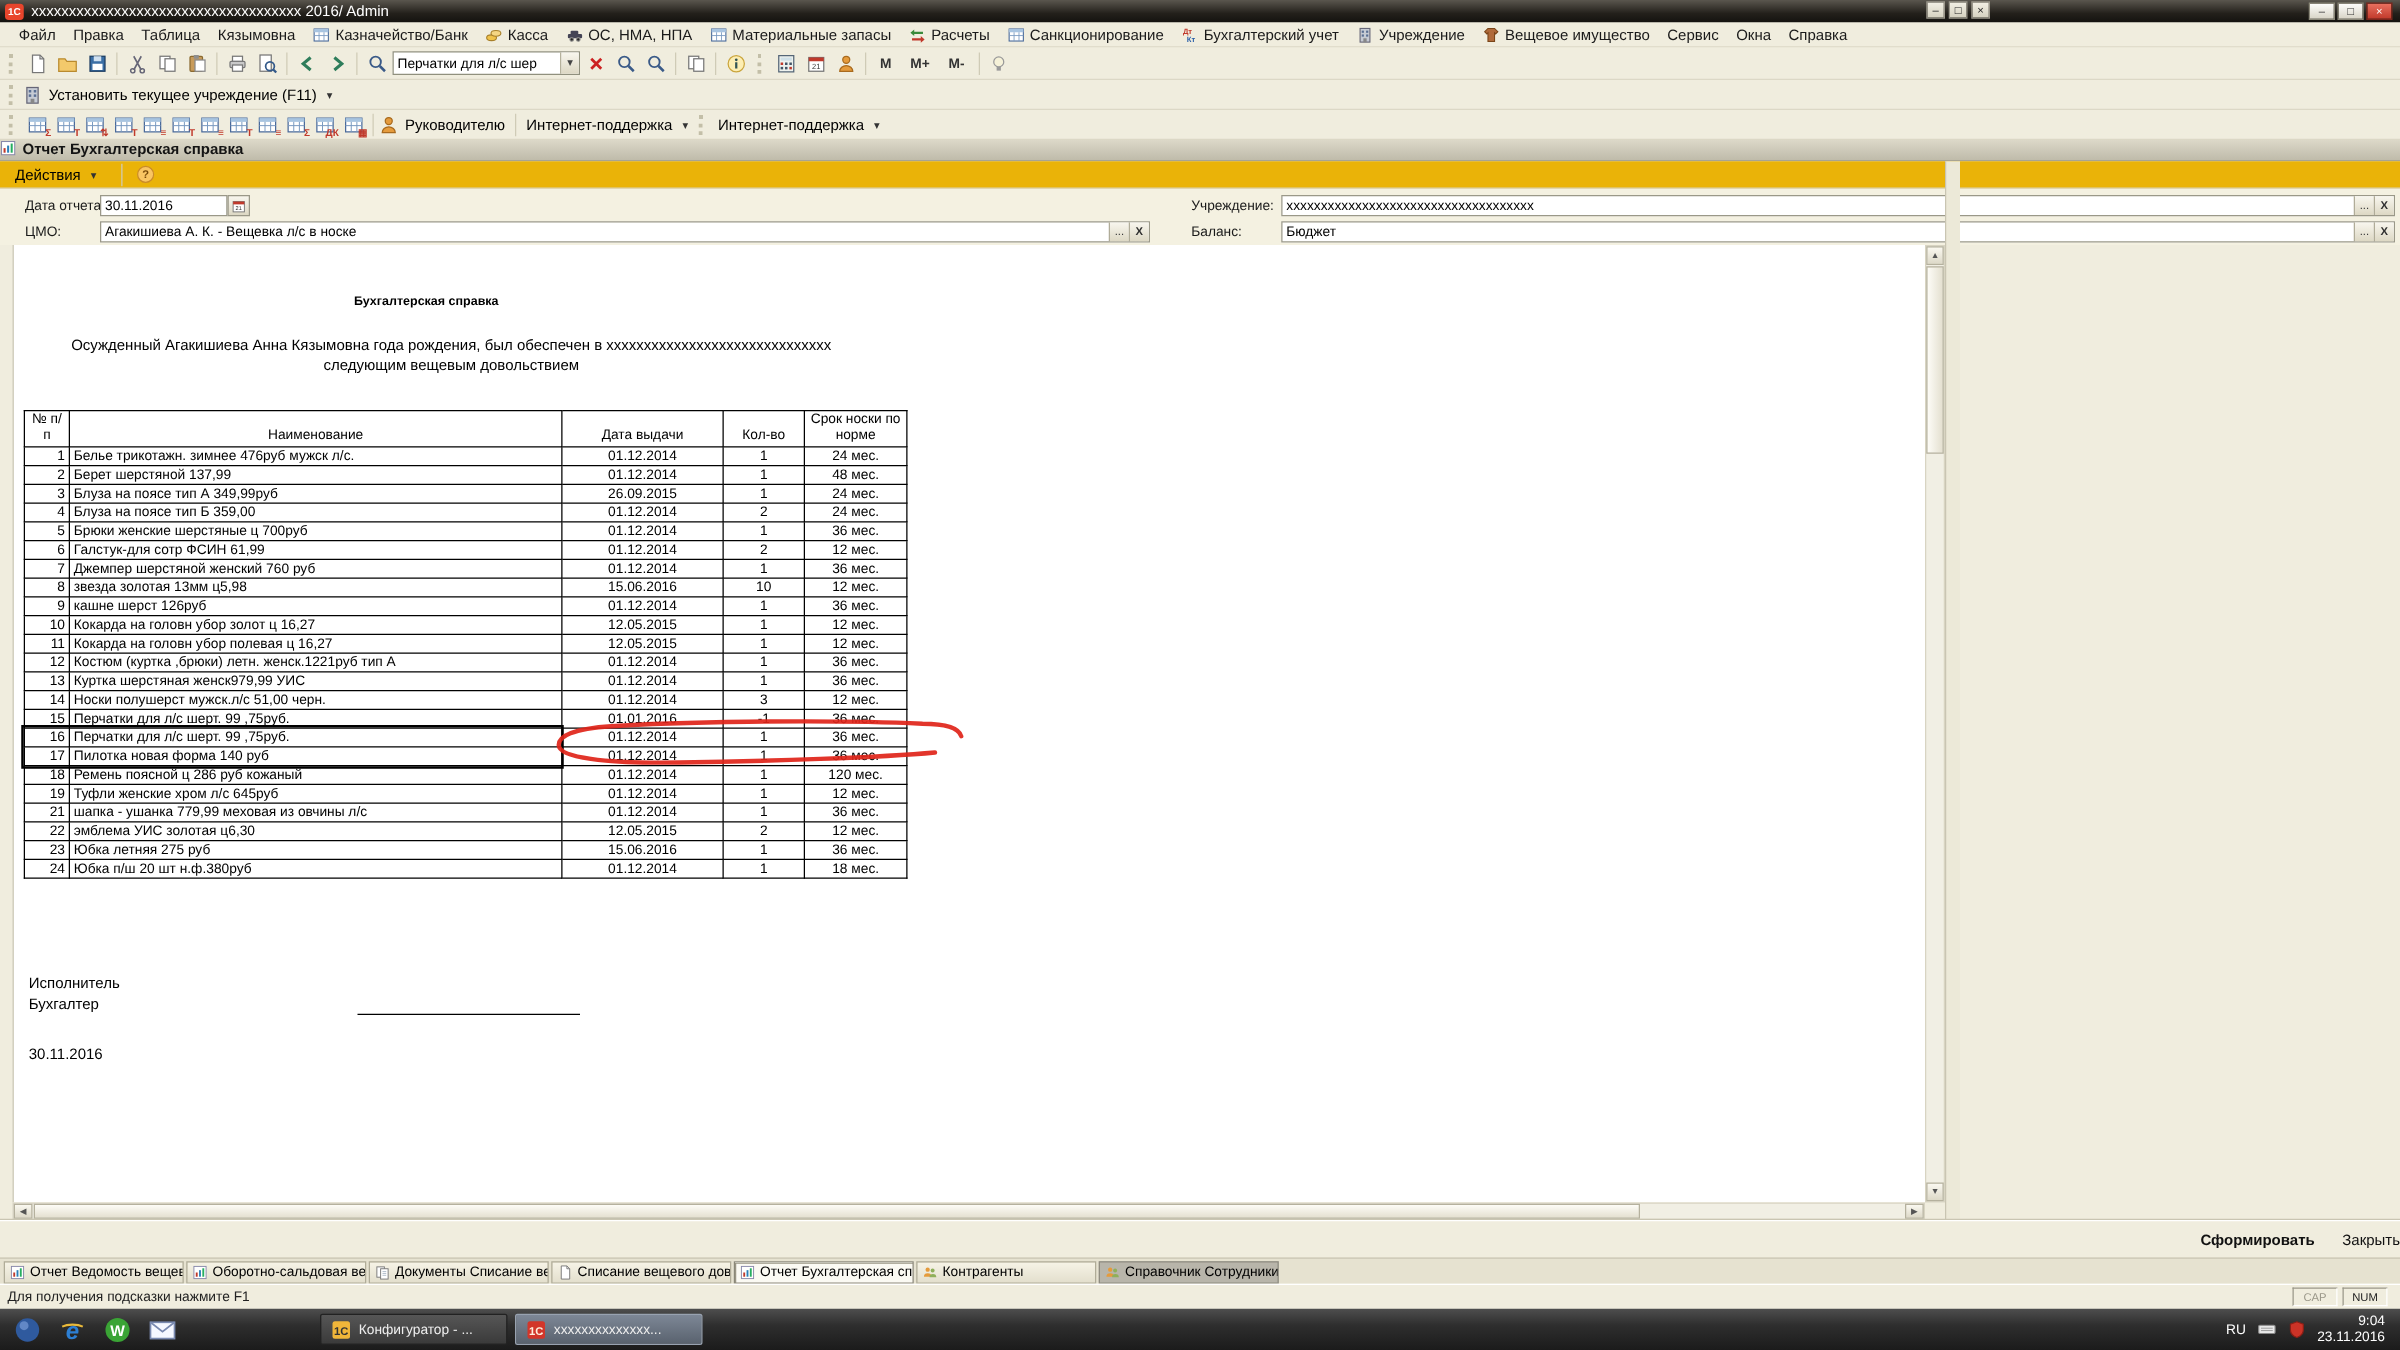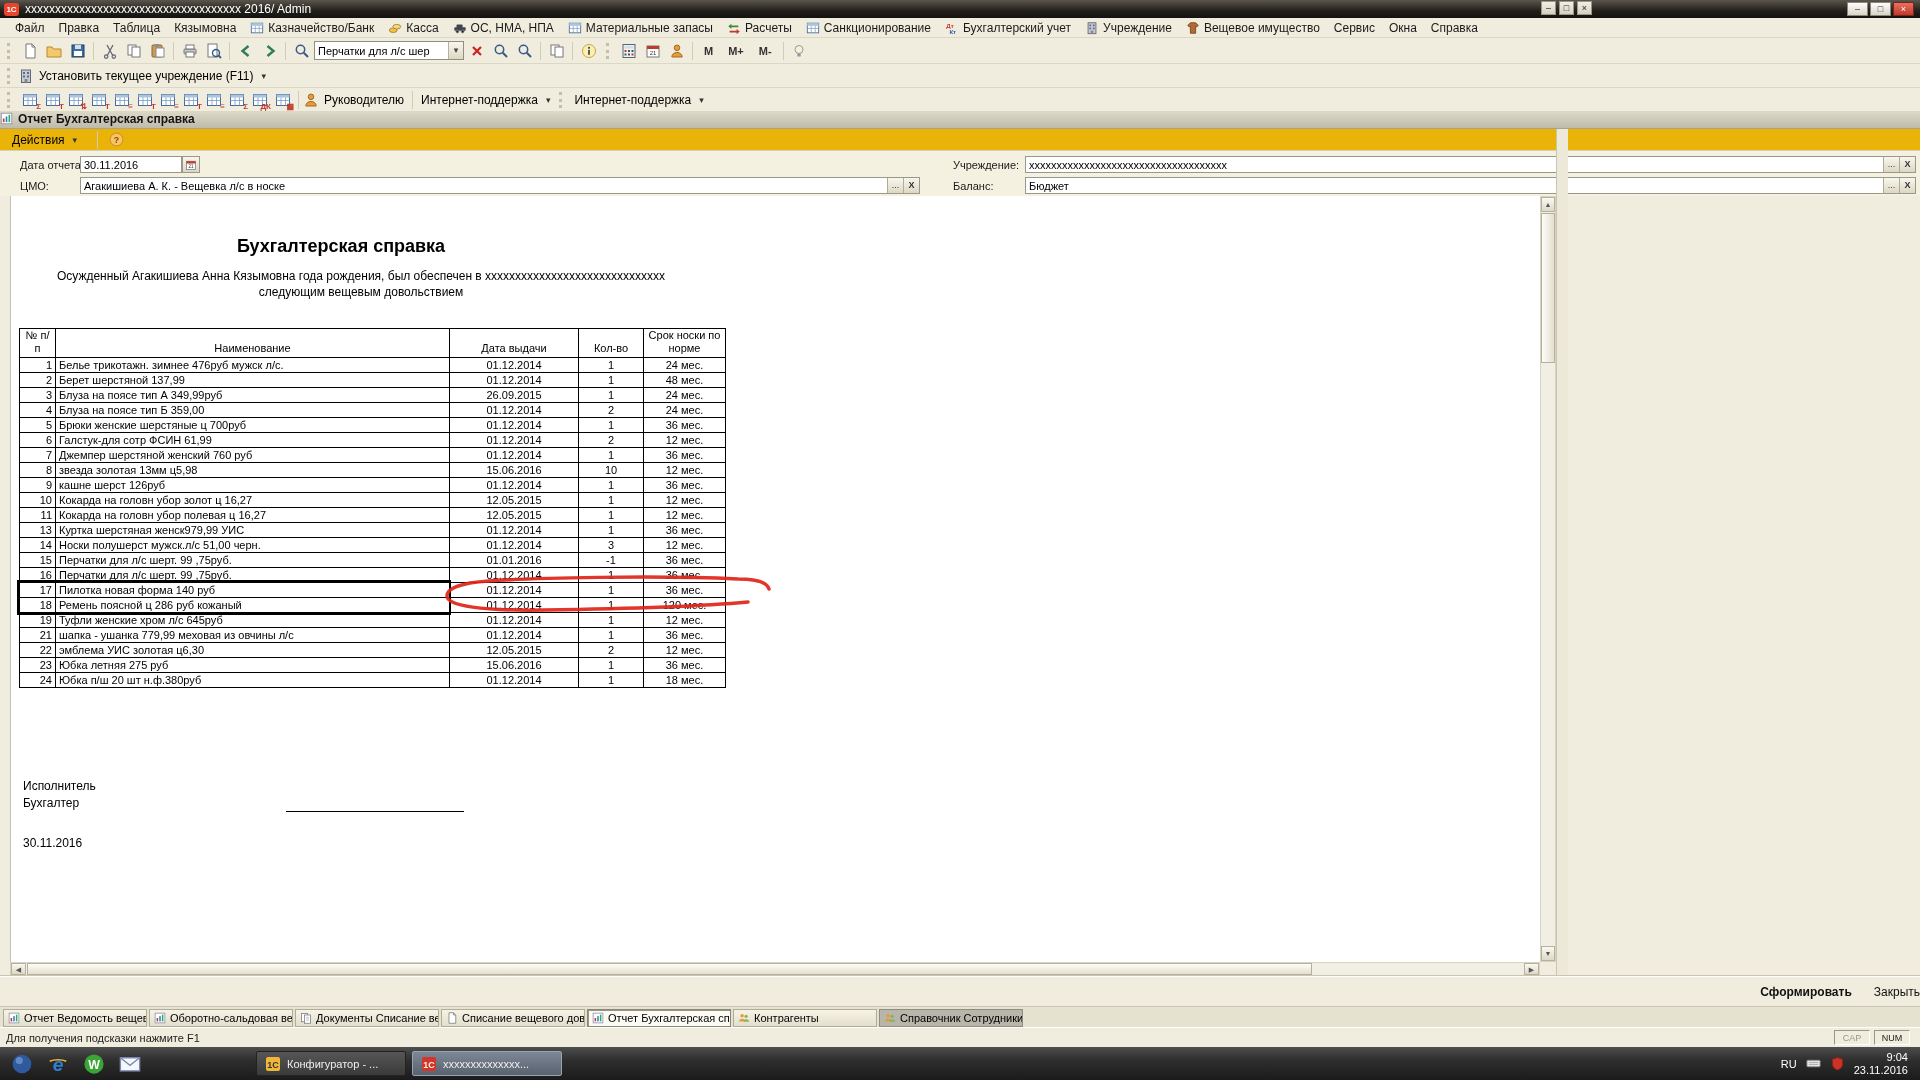--- a/index.html
+++ b/index.html
@@ -68,21 +68,21 @@
     text-align:center;font-size:9px;line-height:15px;color:#333;flex:none}
   .ibtn.x{color:#303030;font-weight:bold}
   .ival{flex:1;white-space:nowrap;overflow:hidden}
   .calbtn{position:absolute;width:18px;height:17px;background:linear-gradient(#f8f6ee,#ddd8c4);
     border:1px solid #9a9888;display:flex;align-items:center;justify-content:center}
   .calbtn svg{width:12px;height:12px}
 
   
   #reportarea{position:absolute;left:10px;top:196px;width:1530px;height:766px;background:#fff;
     border-left:1px solid #c5c1ac}
-  .rtitle{position:absolute;left:330px;top:40px;transform:translateX(-50%);font-size:18px;font-weight:bold;white-space:nowrap}
+  .rtitle{position:absolute;left:330px;top:40px;transform:translateX(-50%);font-size:10px;font-weight:bold;white-space:nowrap}
   .rintro{position:absolute;left:20px;top:72px;width:660px;text-align:center;font-size:12px;line-height:16px}
   #rtbl{position:absolute;left:8px;top:132px;border-collapse:collapse;font-size:11px;color:#000;table-layout:fixed}
   #rtbl th,#rtbl td{border:1px solid #000;padding:0 3px;line-height:13px;overflow:hidden;white-space:nowrap}
   #rtbl th{height:29px;font-weight:normal;text-align:center;vertical-align:bottom;padding-bottom:2px;white-space:normal}
   #rtbl td{height:15px}
   #rtbl .c0{text-align:right}
   #rtbl .c2,#rtbl .c3,#rtbl .c4{text-align:center}
   .selrect{position:absolute;left:6px;top:384px;width:434px;height:35px;border:2px solid #000;pointer-events:none}
   .sig{position:absolute;left:12px;top:582px;font-size:12px;line-height:17px}
   .sigline{position:absolute;left:275px;top:615px;width:178px;border-top:1px solid #000}
@@ -764,20 +764,27 @@
           <td class="c4">12 мес.</td>
         </tr>
         <tr>
           <td class="c0">11</td>
           <td class="c1">Кокарда на головн убор полевая ц 16,27</td>
           <td class="c2">12.05.2015</td>
           <td class="c3">1</td>
           <td class="c4">12 мес.</td>
         </tr>
         <tr>
+          <td class="c0">12</td>
+          <td class="c1">Костюм (куртка ,брюки) летн. женск.1221руб тип А</td>
+          <td class="c2">01.12.2014</td>
+          <td class="c3">1</td>
+          <td class="c4">36 мес.</td>
+        </tr>
+        <tr>
           <td class="c0">13</td>
           <td class="c1">Куртка  шерстяная   женск979,99 УИС</td>
           <td class="c2">01.12.2014</td>
           <td class="c3">1</td>
           <td class="c4">36 мес.</td>
         </tr>
         <tr>
           <td class="c0">14</td>
           <td class="c1">Носки  полушерст  мужск.л/с 51,00 черн.</td>
           <td class="c2">01.12.2014</td>

